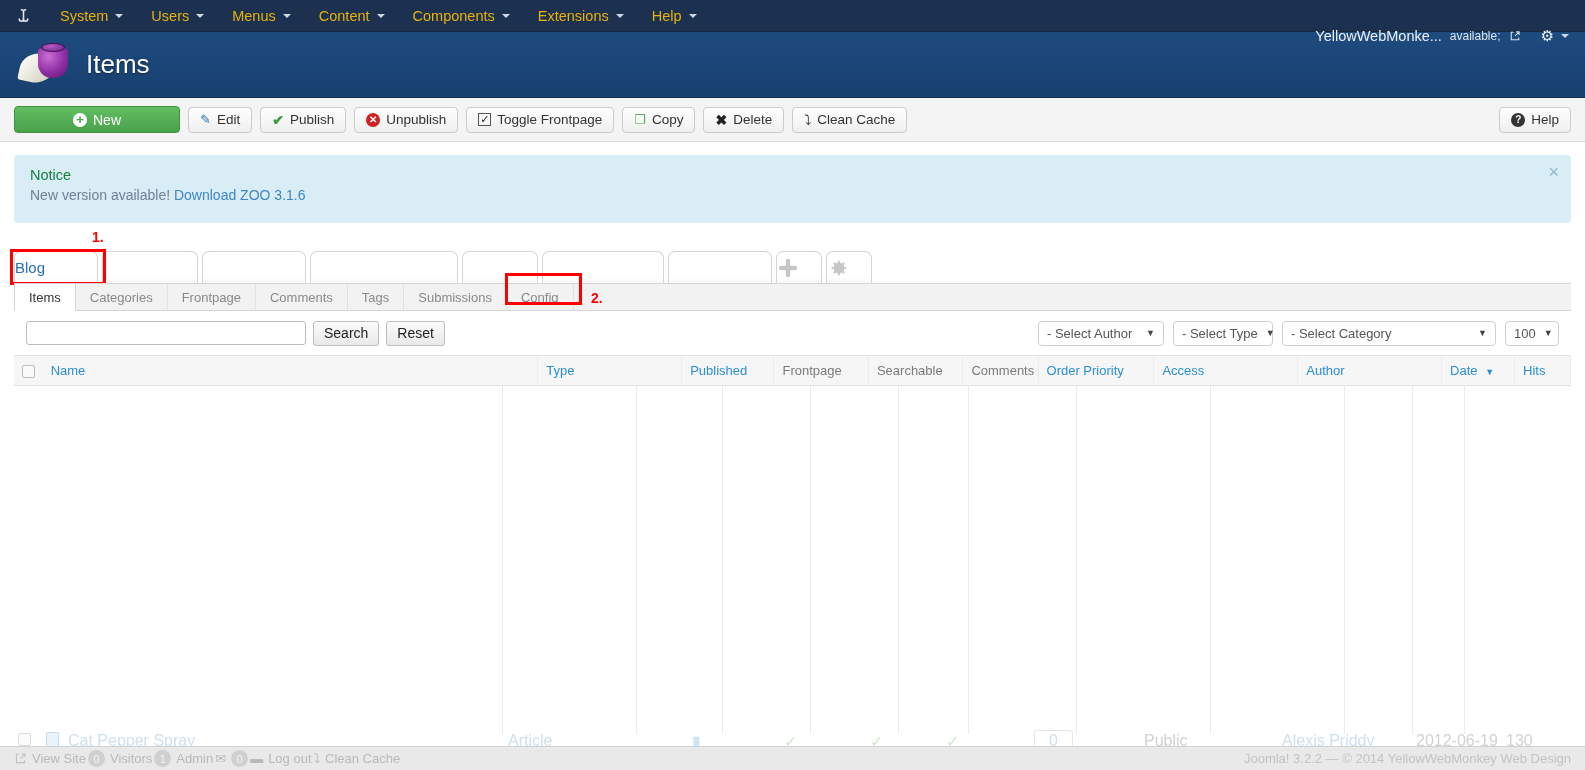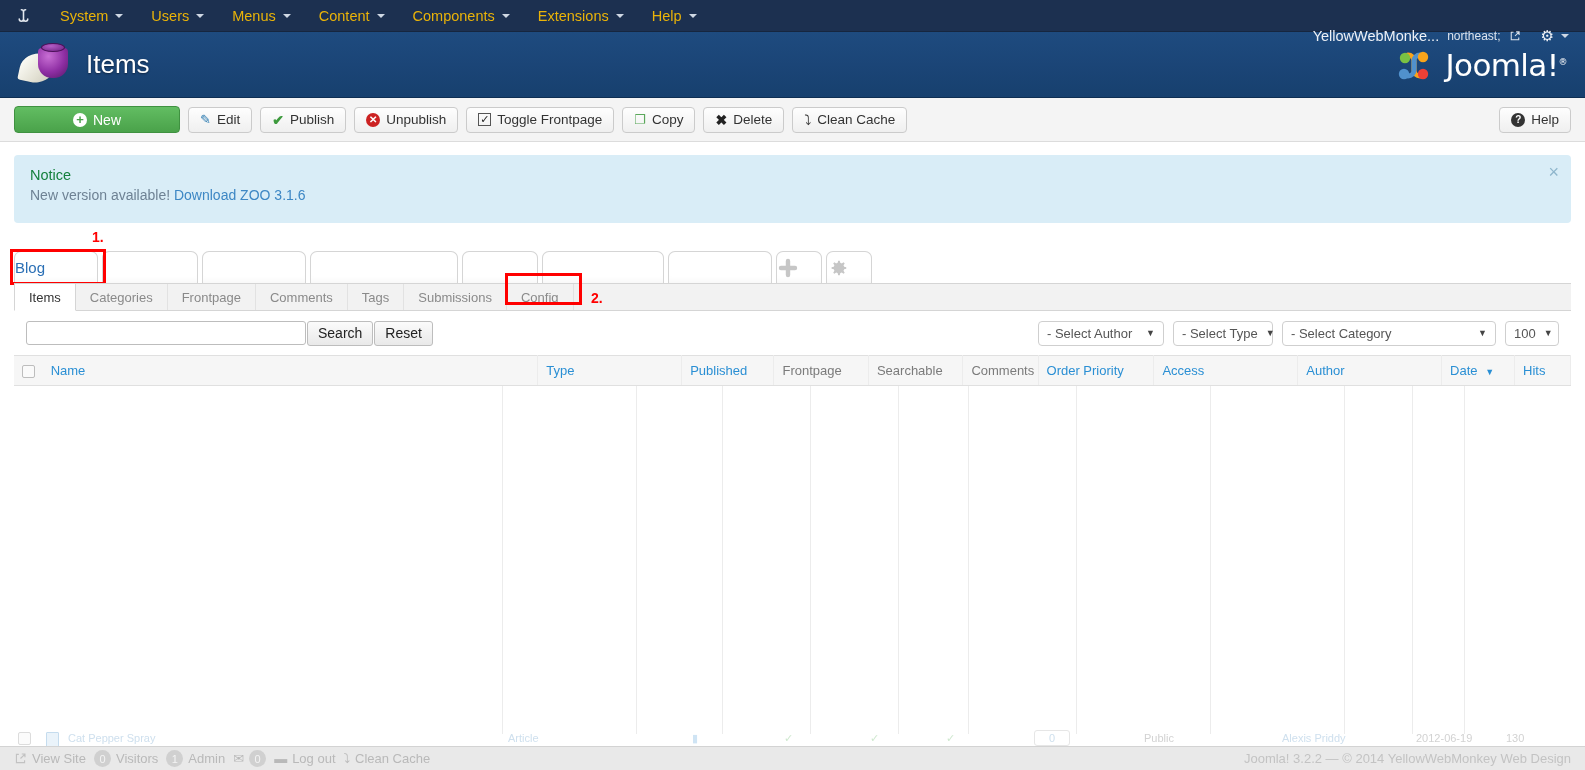--- a/index.html
+++ b/index.html
@@ -182,21 +182,21 @@
   .subtab.active {
     background: #fff; color: #333;
     border-left: 1px solid #d5d5d5; border-right: 1px solid #d5d5d5;
     margin-bottom: -1px; border-bottom: 1px solid #fff;
   }
   .subtab.highlight { color: #8a8a8a; }
 
   
   .filterbar {
     margin: 0 14px; height: 44px; display: flex; align-items: center;
-    padding: 0 12px; gap: 1px; background: #fff;
+    padding: 0 12px; gap: 7px; background: #fff;
   }
   .search-input {
     width: 280px; height: 24px; border: 1px solid #bdbdbd; border-radius: 3px;
     font-size: 13px; padding: 0 6px; font-family: "Liberation Sans", sans-serif;
     background: #fff;
   }
   .sbtn {
     height: 25px; padding: 0 10px; font-size: 14px; color: #222;
     background: linear-gradient(180deg,#fbfbfb,#e9e9e9);
     border: 1px solid #bdbdbd; border-radius: 3px; cursor: pointer;
@@ -229,38 +229,38 @@
     width: 13px; height: 13px; border: 1px solid #bdbdbd; border-radius: 2px;
     background: #fafafa; display: inline-block; vertical-align: middle;
   }
   .sortarrow { font-size: 9px; color: #2a8fd4; margin-left: 4px; }
   .grid-lines { position: relative; height: 348px; }
   .vline {
     position: absolute; top: 0; bottom: 0; width: 1px; background: #ececec;
   }
   .row-partial {
     position: absolute; left: 14px; right: 28px; top: 728px; height: 20px;
-    overflow: hidden; font-size: 11px; color: #cfe0ee;
+    overflow: hidden; font-size: 16px; color: #cfe0ee;
   }
   .rp-cell { position: absolute; white-space: nowrap; top: 4px; }
   .rp-chk {
     width: 13px; height: 13px; border: 1px solid #dcdcdc; border-radius: 2px;
     display: inline-block; background: #fbfbfb;
   }
   .rp-doc {
     width: 13px; height: 15px; background: #eaf3fa; border: 1px solid #c5dcee;
     display: inline-block; border-radius: 1px;
   }
 
   
   .statusbar {
     position: absolute; left: 0; right: 0; bottom: 0; height: 24px;
     background: #e9e9e9; border-top: 1px solid #d3d3d3;
     display: flex; align-items: center; padding: 0 14px;
-    font-size: 13px; color: #b9b9b9; gap: 8px; overflow: hidden;
+    font-size: 13px; color: #b9b9b9; gap: 2px; overflow: hidden;
   }
   .sb-item { display: flex; align-items: center; gap: 5px; white-space: nowrap; }
   .sb-badge {
     min-width: 17px; height: 17px; border-radius: 9px; background: #d0d0d0;
     color: #f4f4f4; font-size: 11px; display: inline-flex;
     align-items: center; justify-content: center; padding: 0 5px;
   }
   .sb-right { margin-left: auto; color: #c3c3c3; white-space: nowrap; }
 </style>
 </head>
@@ -298,55 +298,40 @@
       <i class="caret-d"></i>
     </div>
     <div class="topbar-item">
       <span>Help</span>
       <i class="caret-d"></i>
     </div>
   </div>
   <div class="topbar-right">
     <div class="user-chunk">
       <span>YellowWebMonke...</span>
-      <span class="ext-ico">	northeast;</span>
+      <span class="ext-ico">	available;</span>
       <svg width="12" height="12" viewBox="0 0 16 16">
         <path d="M6 3H3v10h10v-3" fill="none" stroke="#dce3ec" stroke-width="1.4"></path>
         <path d="M9.5 2.5H13.5V6.5M13.5 2.5L8 8" fill="none" stroke="#dce3ec" stroke-width="1.4"></path>
       </svg>
     </div>
     <div class="gear-chunk">
       <span class="gear-glyph">⚙</span>
       <i class="caret-d"></i>
     </div>
   </div>
 </div>
 
 <div class="subhead">
   <div class="page-icon">
     <div class="quill"></div>
     <div class="ink-pot"></div>
     <div class="ink-lip"></div>
   </div>
   <h1 class="page-title">Items</h1>
-  <div class="brand">
-    <div class="brand-logo">
-      <svg width="44" height="40" viewBox="0 0 44 40">
-        <path d="M16 10 A6 6 0 0 1 22 16 L22 25 A6 6 0 0 0 28 31" fill="none" stroke="#f9a41b" stroke-width="5" stroke-linecap="round"></path>
-        <path d="M28 10 A6 6 0 0 0 22 16 L22 25 A6 6 0 0 1 16 31" fill="none" stroke="#5091cd" stroke-width="5" stroke-linecap="round"></path>
-        <circle cx="13" cy="13" r="5.2" fill="#7ac143"></circle>
-        <circle cx="31" cy="12" r="5.2" fill="#f9a41b"></circle>
-        <circle cx="12" cy="29" r="5.2" fill="#5091cd"></circle>
-        <circle cx="31" cy="29" r="5.2" fill="#ee4036"></circle>
-      </svg>
-    </div>
-    <div class="brand-text">
-      <span>Joomla!</span><sup>®</sup>
-    </div>
-  </div>
 </div>
 
 <div class="toolbar">
   <div class="btn btn-new">
     <span class="i-plus-circle">+</span>
     <span>New</span>
   </div>
   <div class="btn">
     <span class="i-pencil">✎</span>
     <span>Edit</span>

